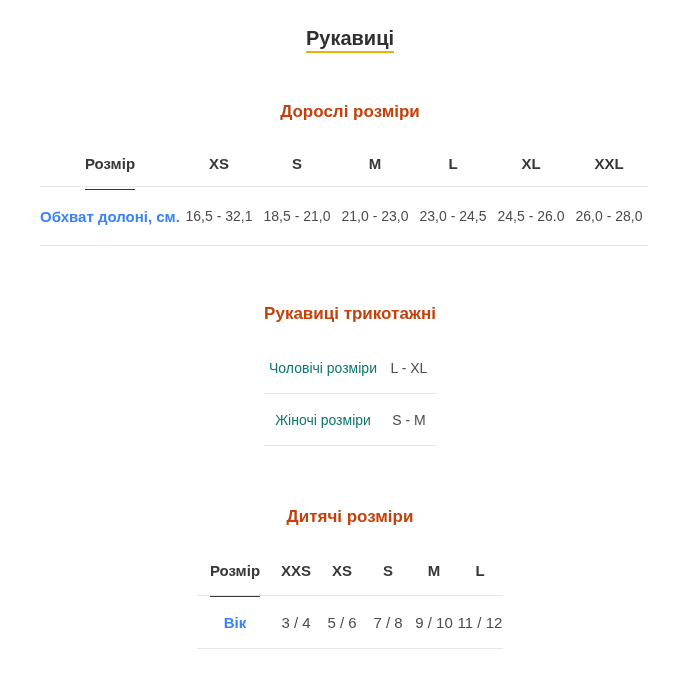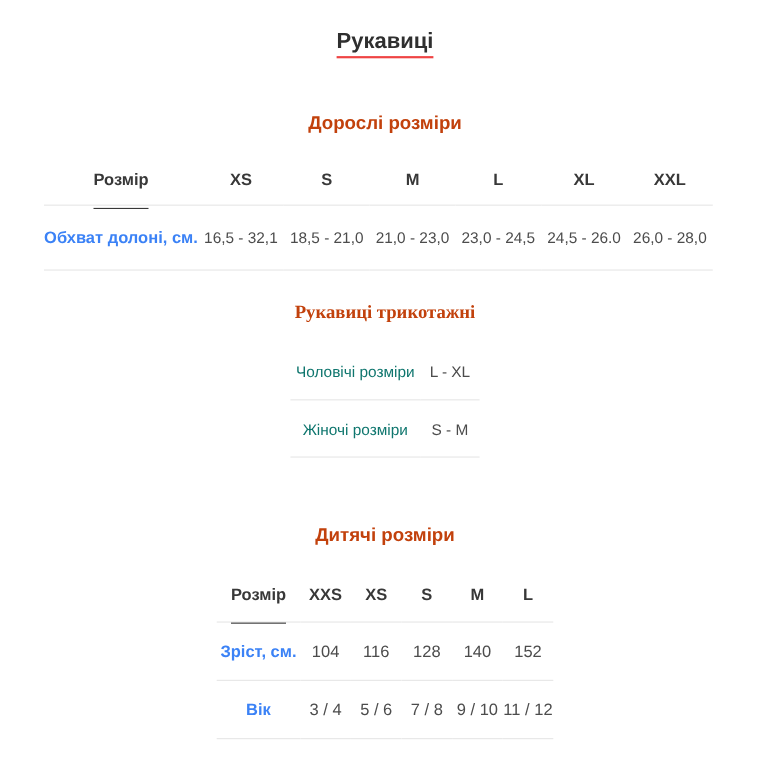--- a/index.html
+++ b/index.html
@@ -21,35 +21,35 @@
   
   h1.page-title {
     margin: 0;
     text-align: center;
     font-size: 20px;
     line-height: 24px;
     font-weight: 700;
     color: #2f2f2f;
   }
   h1.page-title .underlined-title {
-    border-bottom: 2px solid #ef4444;
+    border-bottom: 2px solid #eab308;
     padding-bottom: 2px;
   }
 
   
   h2.section-heading {
     margin: 0;
     text-align: center;
     font-size: 17px;
     line-height: 20px;
     font-weight: 700;
     color: #c2410c;
   }
   h2.adult-heading { margin-top: 52px; }
-  h2.knit-heading  { margin-top: 28px; font-family: Liberation Serif, serif; }
+  h2.knit-heading  { margin-top: 58px; }
   h2.kids-heading  { margin-top: 61px; }
 
   table {
     border-collapse: collapse;
     table-layout: fixed;
   }
   th, td {
     font-weight: 400;
     vertical-align: middle;
     text-align: center;
@@ -203,28 +203,20 @@
           <th class="rule-below"><span class="underlined-label">Розмір</span></th>
           <th class="rule-below">XXS</th>
           <th class="rule-below">XS</th>
           <th class="rule-below">S</th>
           <th class="rule-below">M</th>
           <th class="rule-below">L</th>
         </tr>
       </thead>
       <tbody>
         <tr>
-          <td class="rule-below bold-label">Зріст, см.</td>
-          <td class="rule-below value-text">104</td>
-          <td class="rule-below value-text">116</td>
-          <td class="rule-below value-text">128</td>
-          <td class="rule-below value-text">140</td>
-          <td class="rule-below value-text">152</td>
-        </tr>
-        <tr>
           <td class="rule-below bold-label">Вік</td>
           <td class="rule-below value-text">3 / 4</td>
           <td class="rule-below value-text">5 / 6</td>
           <td class="rule-below value-text">7 / 8</td>
           <td class="rule-below value-text">9 / 10</td>
           <td class="rule-below value-text">11 / 12</td>
         </tr>
       </tbody>
     </table>
   </section>

